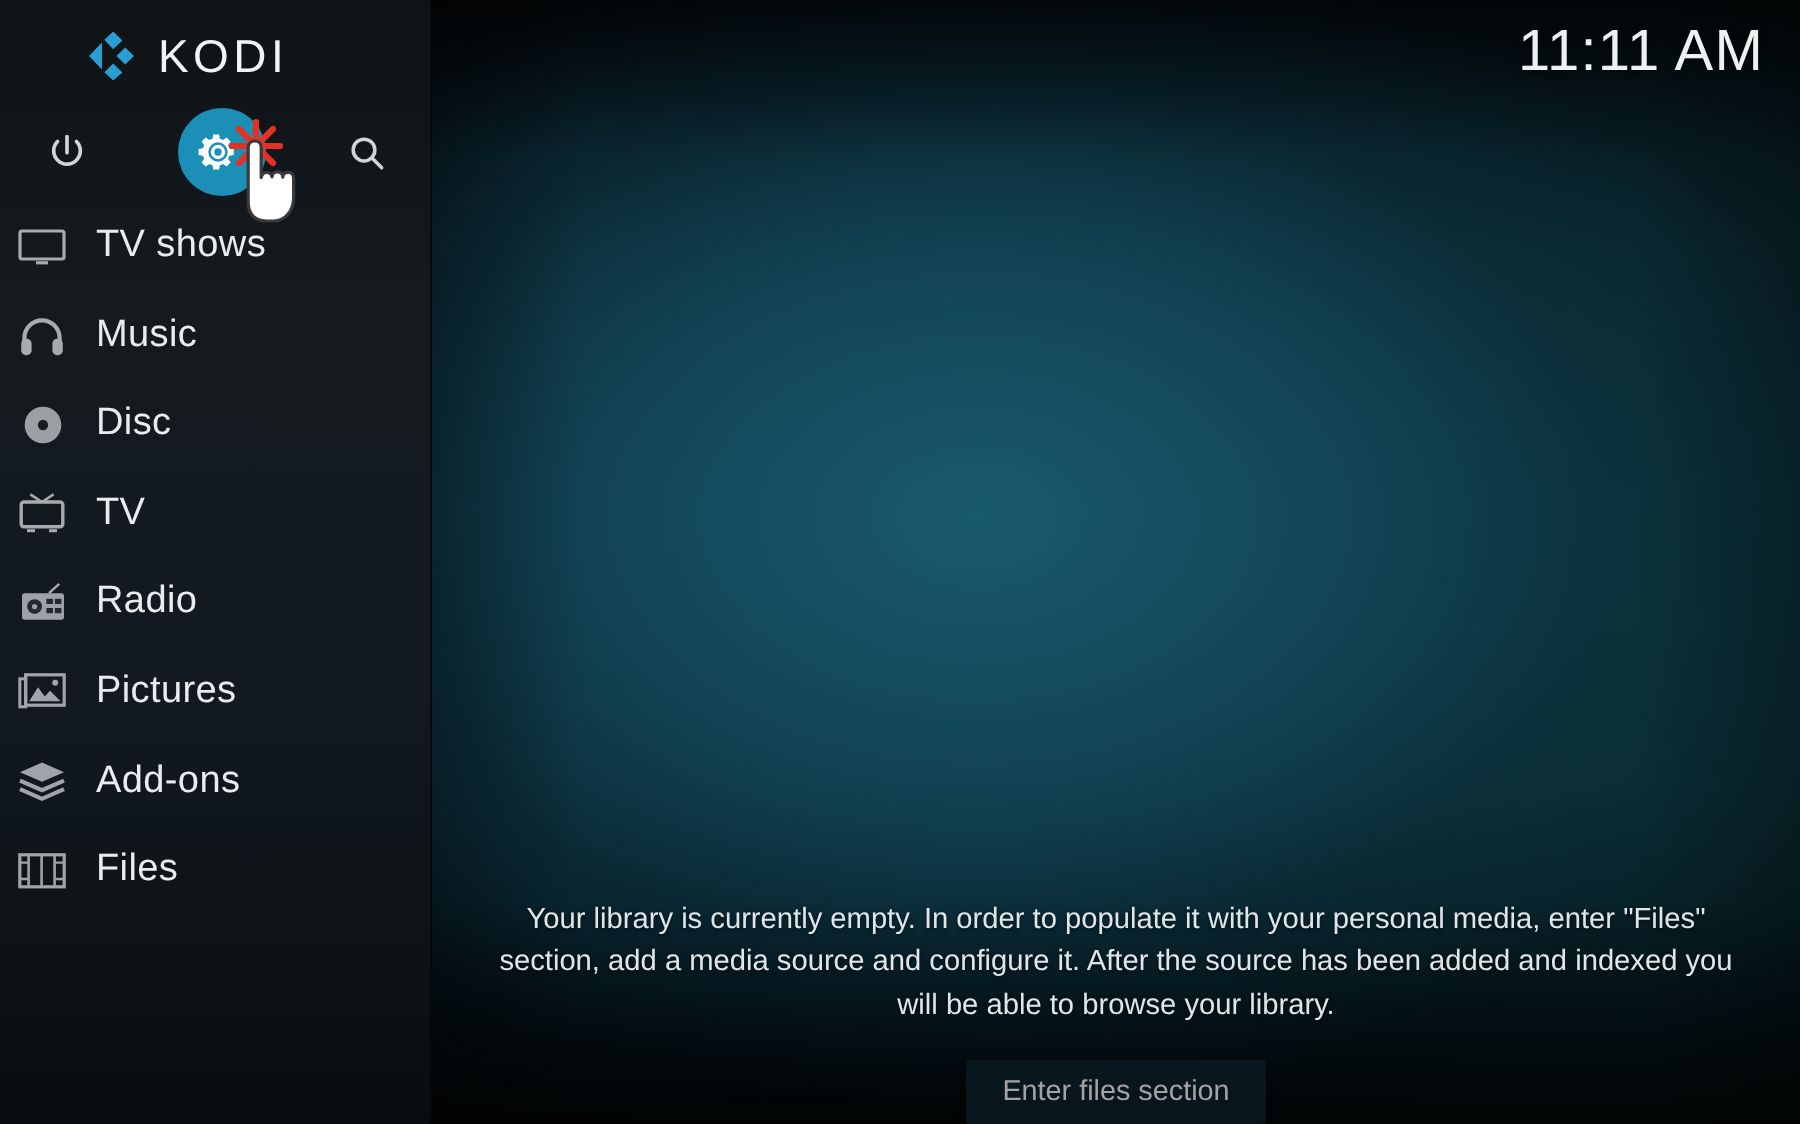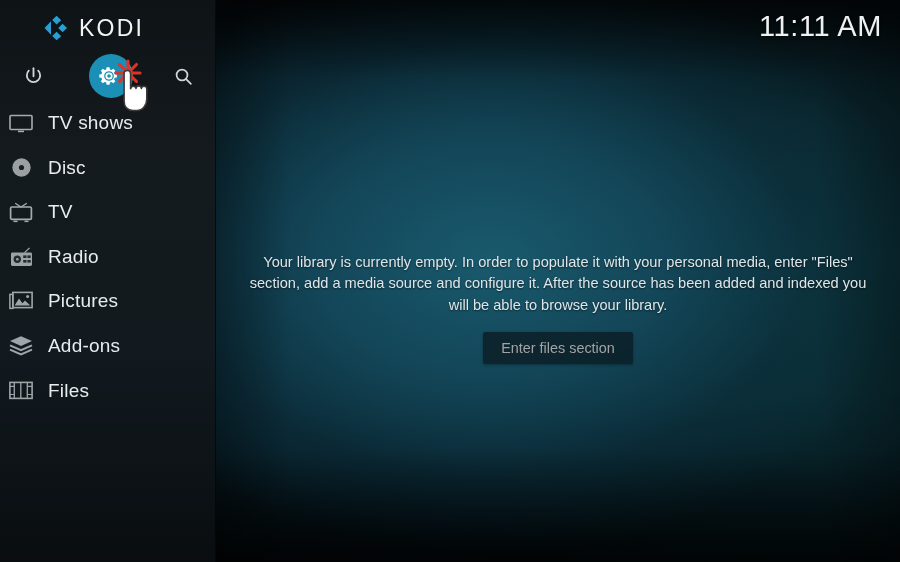--- a/index.html
+++ b/index.html
@@ -132,21 +132,21 @@
     text-shadow:0 1px 3px rgba(0,0,0,0.6);
     margin-left:24px;
   }
 
   
   .content {
     position:absolute;
     left:216px; top:0; right:0; bottom:0;
     z-index:4;
     display:flex; flex-direction:column;
-    align-items:center; justify-content:flex-start;
+    align-items:center; justify-content:flex-end;
   }
   .empty-msg {
     width:630px;
     margin-top:252px;
     text-align:center;
     color:#dfe6e9;
     font-size:14.6px;
     line-height:1.47;
     text-shadow:0 1px 2px rgba(0,0,0,0.55);
   }
@@ -243,20 +243,30 @@
       <div class="menu-item">
         <span class="mi-icon">
           <svg width="24" height="19" viewBox="0 0 24 19">
             <rect x="1" y="1.5" width="22" height="14" rx="1" fill="none" stroke="#e0e4e6" stroke-width="1.6"></rect>
             <rect x="9" y="16.6" width="6" height="1.6" fill="#e0e4e6"></rect>
           </svg>
         </span>
         <span class="mi-label">TV shows</span>
       </div>
 
+      <div class="menu-item">
+        <span class="mi-icon">
+          <svg width="22" height="20" viewBox="0 0 22 20">
+            <path d="M2.2 14.5 V11 a8.8 8.8 0 0 1 17.6 0 v3.5" fill="none" stroke="#e0e4e6" stroke-width="2.1"></path>
+            <rect x="0.6" y="11.4" width="5.2" height="8.2" rx="2.4" fill="#e0e4e6"></rect>
+            <rect x="16.2" y="11.4" width="5.2" height="8.2" rx="2.4" fill="#e0e4e6"></rect>
+          </svg>
+        </span>
+        <span class="mi-label">Music</span>
+      </div>
 
       <div class="menu-item">
         <span class="mi-icon">
           <svg width="21" height="21" viewBox="0 0 22 22">
             <circle cx="11" cy="11" r="9.6" fill="#cfd4d7"></circle>
             <circle cx="11" cy="11" r="2.7" fill="#1a2024"></circle>
           </svg>
         </span>
         <span class="mi-label">Disc</span>
       </div>

